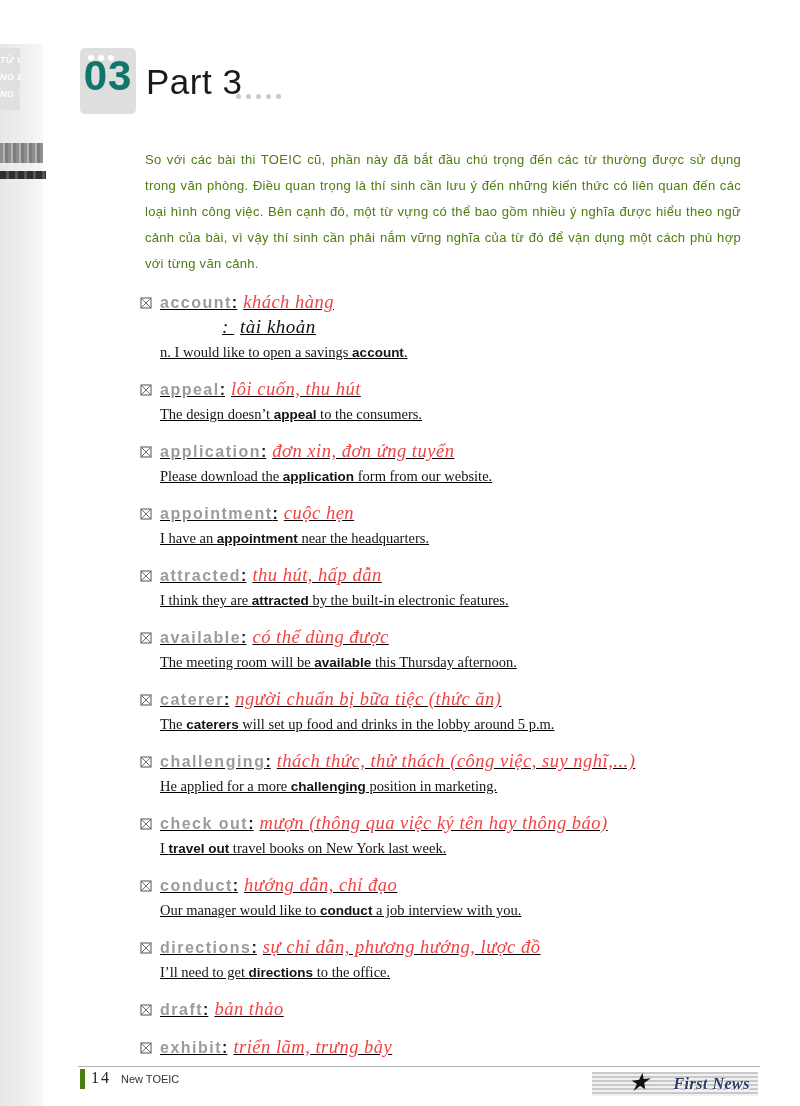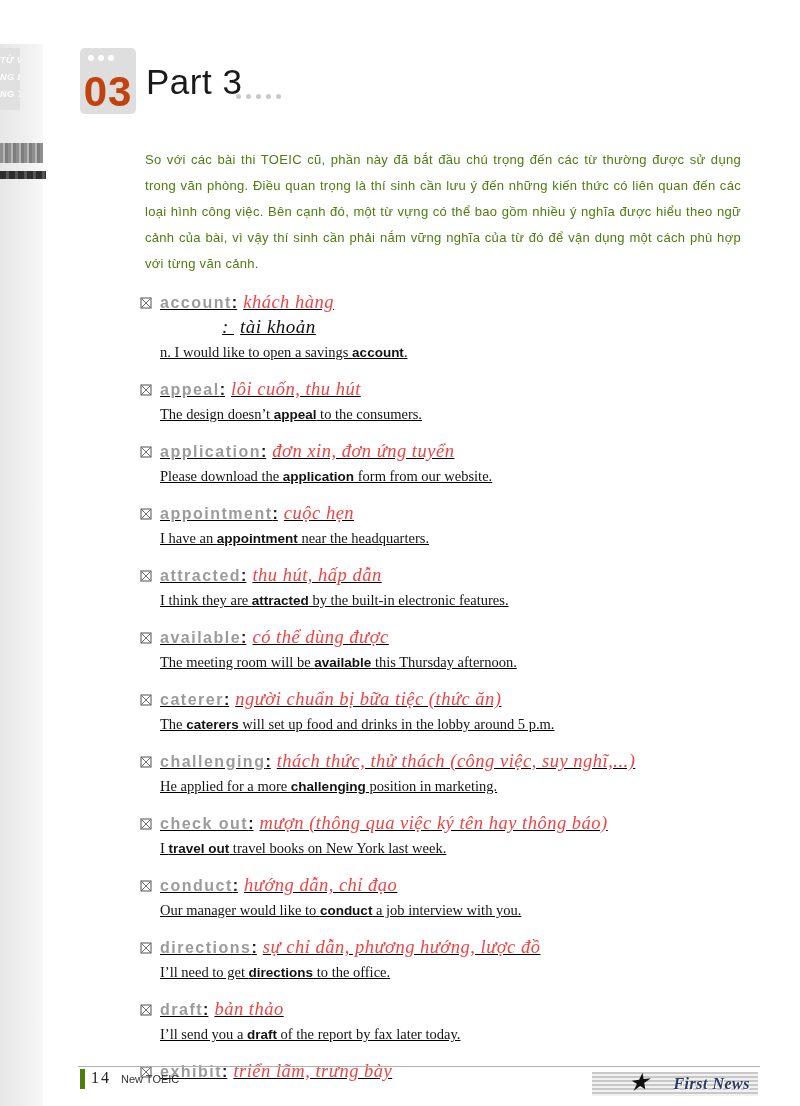--- a/index.html
+++ b/index.html
@@ -27,22 +27,22 @@
     background:repeating-linear-gradient(90deg,#2e2e2e 0 6px,#555 6px 9px);
   }
   
   .badge{
     position:absolute;left:80px;top:48px;width:56px;height:66px;
     background:#dedede;border-radius:5px;
   }
   .badge .dots{position:absolute;left:8px;top:7px;display:flex;gap:4px;}
   .badge .dots i{width:6px;height:6px;border-radius:50%;background:#ffffff;display:block;}
   .badge .num{
-    position:absolute;left:0;right:0;top:20px;text-align:center;
-    font-size:42px;font-weight:bold;color:#c2410c;
+    position:absolute;left:0;right:0;top:4px;text-align:center;
+    font-size:42px;font-weight:bold;color:#0f766e;
     text-shadow:0 0 1px #c9c9c9;letter-spacing:1px;
   }
   .page-title{
     position:absolute;left:146px;top:62px;font-size:35px;color:#1a1a1a;
     letter-spacing:.5px;
   }
   .title-dots{position:absolute;left:236px;top:94px;display:flex;gap:5px;}
   .title-dots i{width:5px;height:5px;border-radius:50%;background:#c9c9c9;display:block;}
   
   .intro{
@@ -285,21 +285,20 @@
     <div class="entry-head">
       <span class="bullet"><svg width="12" height="12" viewBox="0 0 12 12">
             <rect x="1" y="1" width="10" height="10" fill="none" stroke="#6f6f6f" stroke-width="1.2"></rect>
             <line x1="1" y1="1" x2="11" y2="11" stroke="#6f6f6f" stroke-width="1"></line>
             <line x1="11" y1="1" x2="1" y2="11" stroke="#6f6f6f" stroke-width="1"></line>
           </svg></span>
       <span class="word">draft</span>
         <span class="colon">:</span>
       <span class="meaning">bản thảo</span>
     </div>
-  <div class="example">I’ll send you a <b>draft</b> of the report by fax later today.</div>
     </div>
 
   <div class="entry">
     <div class="entry-head">
       <span class="bullet"><svg width="12" height="12" viewBox="0 0 12 12">
             <rect x="1" y="1" width="10" height="10" fill="none" stroke="#6f6f6f" stroke-width="1.2"></rect>
             <line x1="1" y1="1" x2="11" y2="11" stroke="#6f6f6f" stroke-width="1"></line>
             <line x1="11" y1="1" x2="1" y2="11" stroke="#6f6f6f" stroke-width="1"></line>
           </svg></span>
       <span class="word">exhibit</span>

